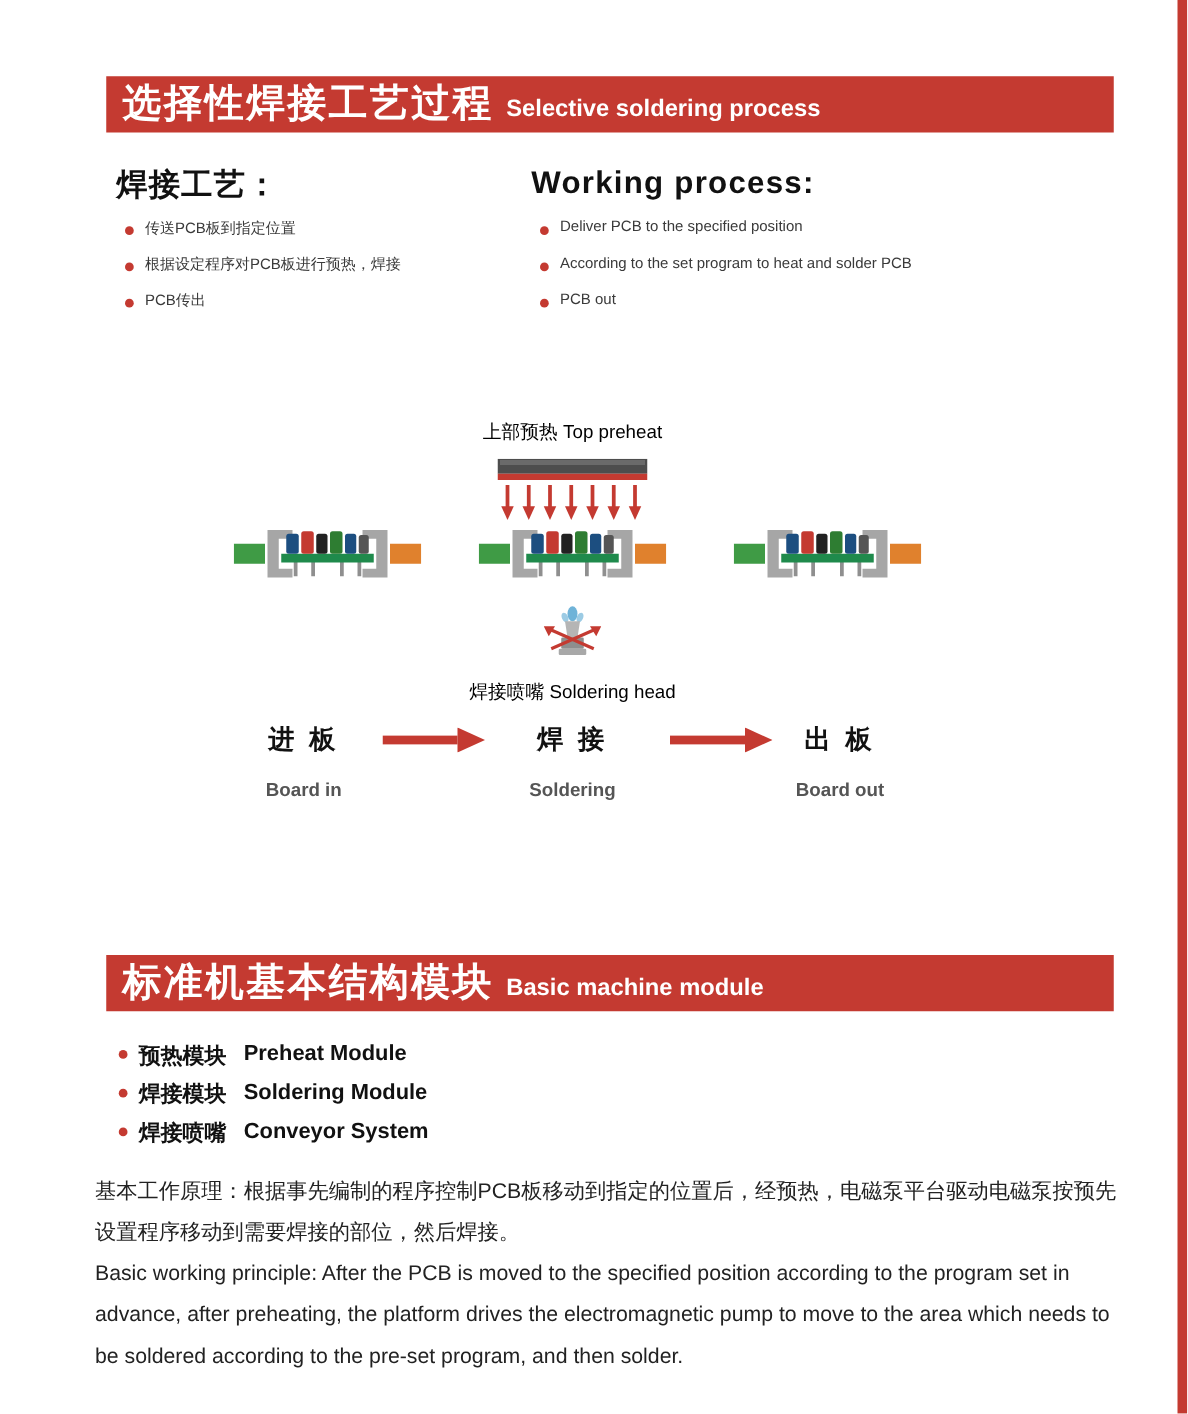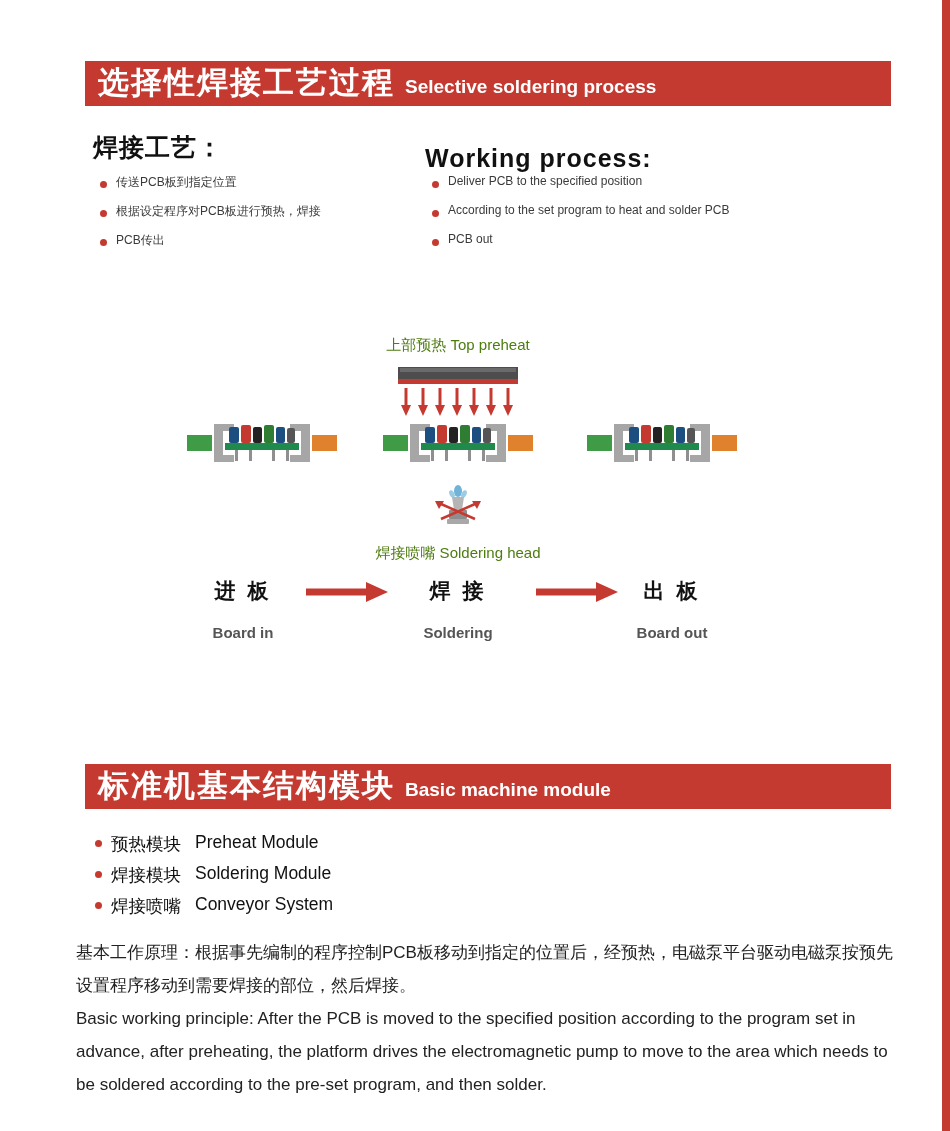--- a/index.html
+++ b/index.html
@@ -14,46 +14,46 @@
   .banner-1 { top:61px; }
   .banner-2 { top:764px; }
   .banner-zh { font-size:31px; font-weight:bold; line-height:44px; letter-spacing:2px; }
   .banner-en { font-size:19px; font-weight:bold; margin-left:10px; }
 
   .col-heading { position:absolute; margin:0; font-size:25px; font-weight:bold; color:#111; letter-spacing:1px;text-align:center; }
 
   .bullet { position:absolute; display:flex; white-space:nowrap; font-size:12px; color:#3a3a3a; }
   .dot { flex:none; width:7px; height:7px; border-radius:50%; background:var(--accent); margin:7px 9px 0 0; }
 
-  .diag-label { position:absolute; text-align:center; font-size:15px; color:#4d7c0f; }
+  .diag-label { position:absolute; text-align:center; font-size:15px; color:#000000; }
   .icon-wrap { position:absolute; line-height:0; }
 
   .stage-zh { position:absolute; width:96px; text-align:center; font-size:21px; font-weight:bold; color:#111; letter-spacing:3px; }
   .stage-en { position:absolute; width:96px; text-align:center; font-size:15px; font-weight:bold; color:#555;margin-top:14px; }
 
-  .module-item { position:absolute; left:95px; display:flex; font-size:17.5px; font-weight:normal; color:#111; white-space:nowrap; }
+  .module-item { position:absolute; left:95px; display:flex; font-size:17.5px; font-weight:bold; color:#111; white-space:nowrap; }
   .module-item .dot { margin-top:8px; }
   .module-item .zh { margin-right:14px; }
 
   .paragraphs { position:absolute; left:76px; top:936px; width:820px; font-size:17px; line-height:33px; color:#222; }
   .paragraphs p { margin:0; }
 </style>
 </head>
 <body>
 
 <div class="page">
   <div class="edge-stripe"></div>
 
   <header class="banner banner-1">
     <span class="banner-zh">选择性焊接工艺过程</span>
     <span class="banner-en">Selective soldering process</span>
   </header>
 
   <div class="col-heading" style="left:93px; top:131px;">焊接工艺：</div>
-  <div class="col-heading" style="left:425px; top:144px;">Working process:</div>
+  <div class="col-heading" style="left:425px; top:132px;">Working process:</div>
 
   <div class="bullet" style="left:100px; top:174px;">
     <span class="dot"></span>
     <span>传送PCB板到指定位置</span>
   </div>
   <div class="bullet" style="left:100px; top:203px;">
     <span class="dot"></span>
     <span>根据设定程序对PCB板进行预热，焊接</span>
   </div>
   <div class="bullet" style="left:100px; top:232px;">

